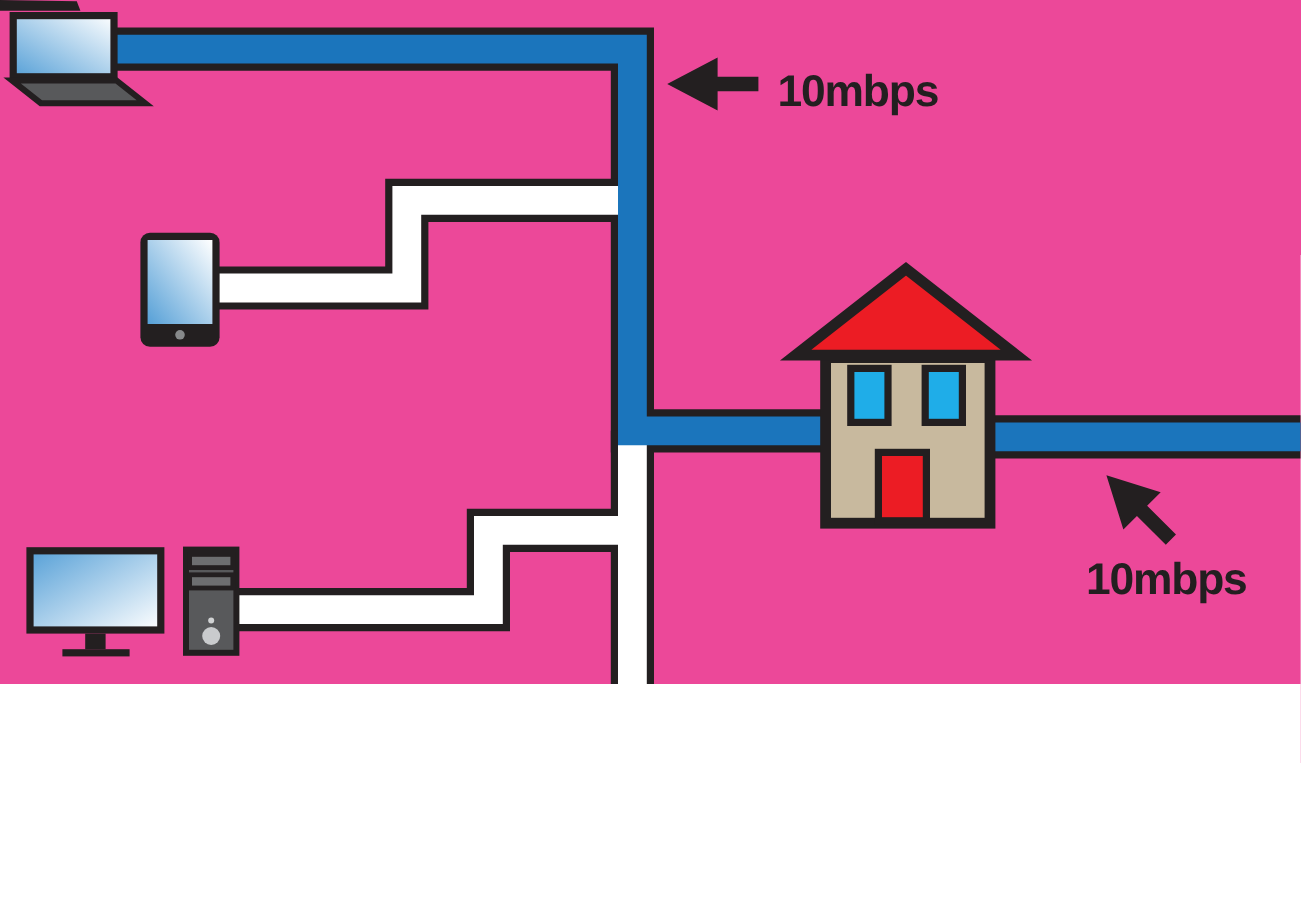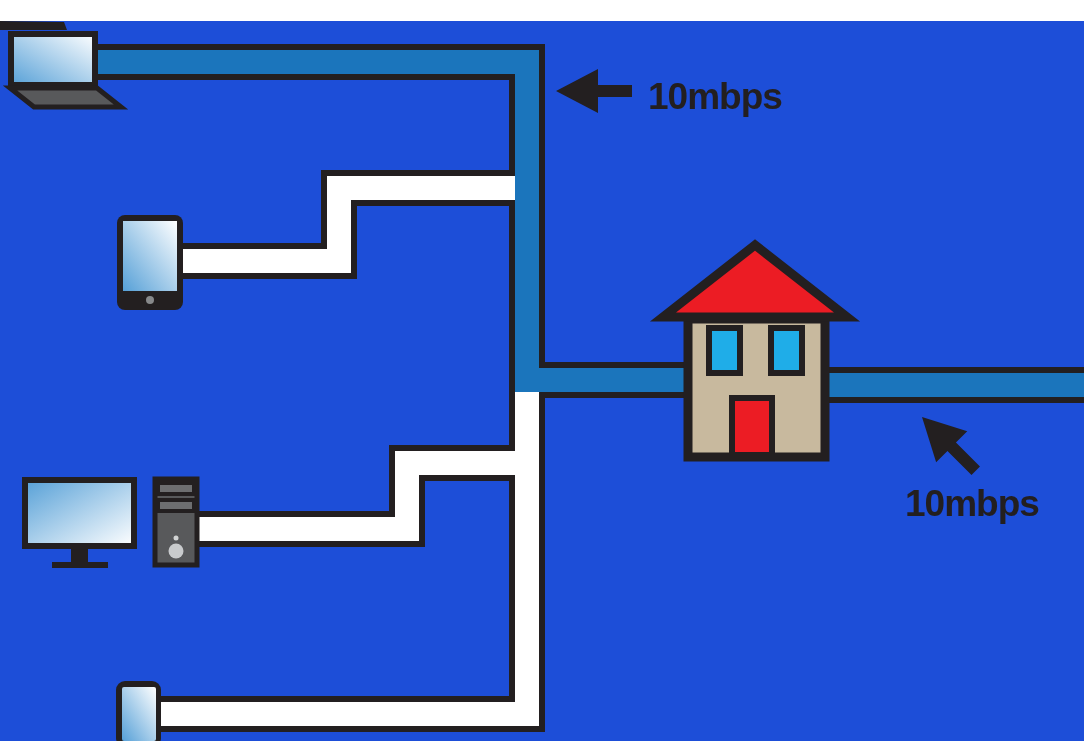--- a/index.html
+++ b/index.html
@@ -1,16 +1,16 @@
 <!DOCTYPE html>
 <html><head>
 <meta charset="utf-8">
 <style>
   html, body { margin: 0; padding: 0; background: #ffffff; }
-  .stage { width: 1084px; height: 720px; position: relative; background: #1d4ed8; margin-top: 21px; }
+  .stage { width: 1084px; height: 570px; position: relative; background: #ec4899; }
   svg { display: block; }
   .speed-text {
     font-family: "Liberation Sans", sans-serif;
     font-weight: bold;
     font-size: 37px;
     letter-spacing: -1px;
   }
   .pipe { fill: none; }
   .pipe-outer { stroke-width: 36; stroke-linejoin: miter; }
   .pipe-inner { stroke-width: 24; stroke-linejoin: miter; }

